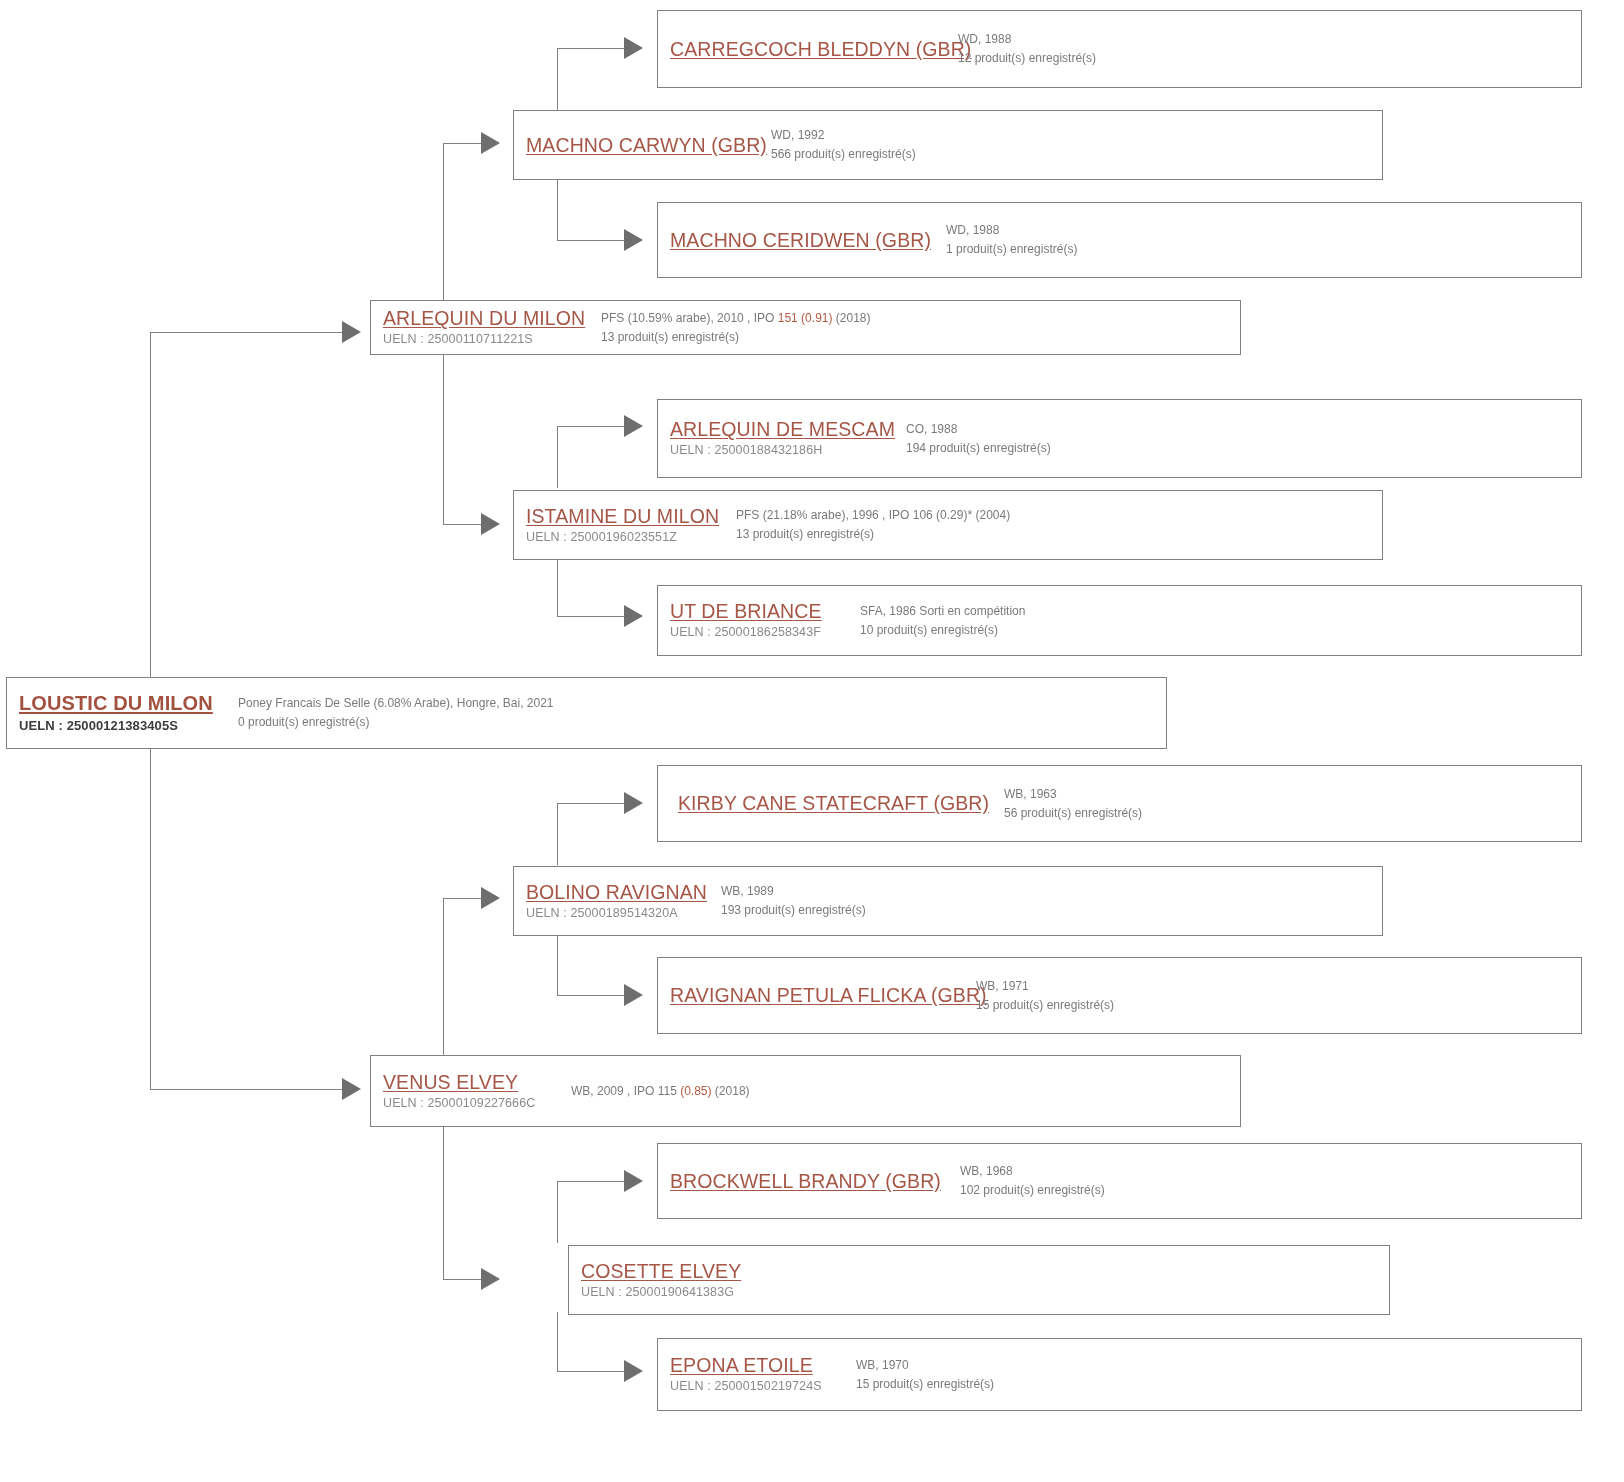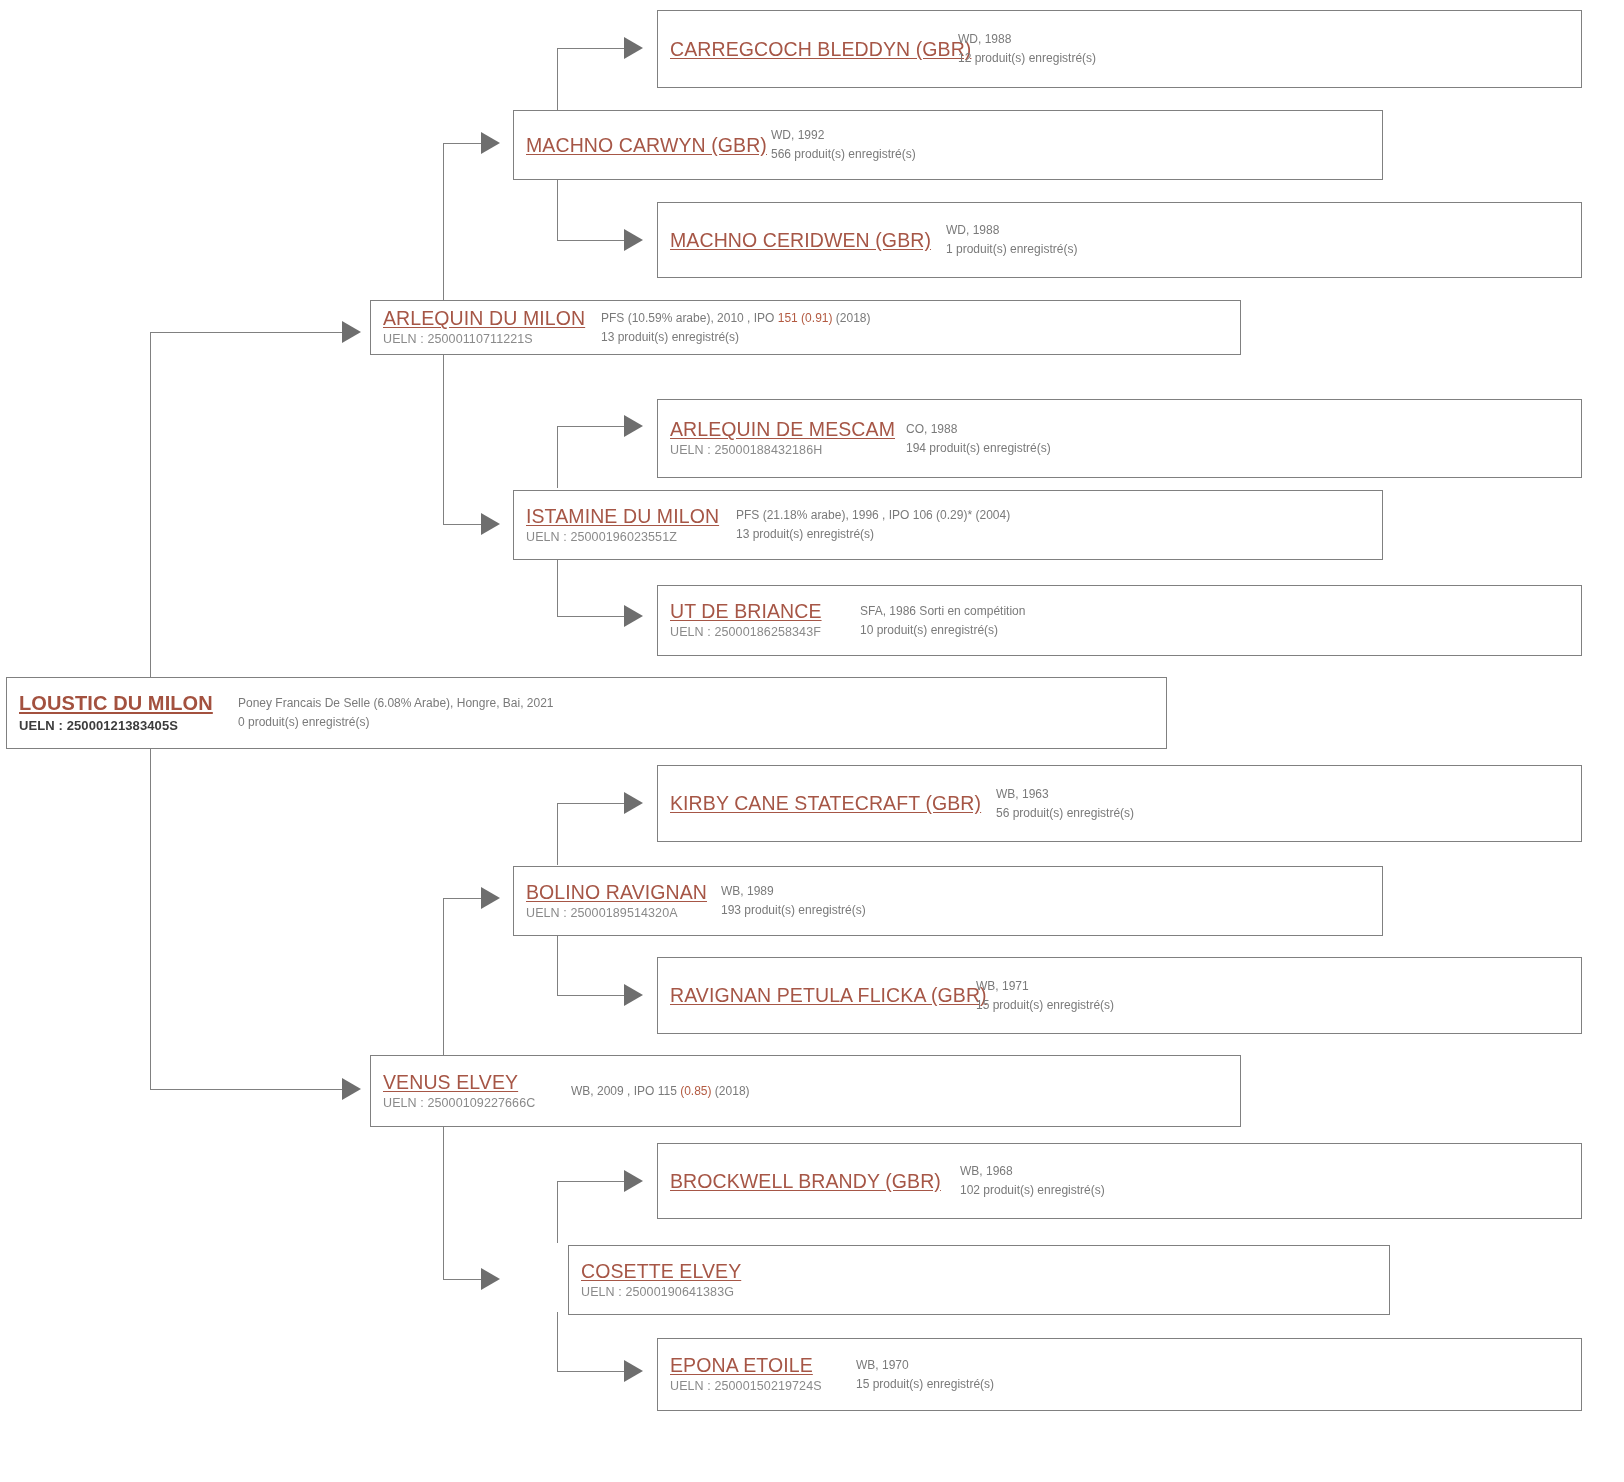--- a/index.html
+++ b/index.html
@@ -213,21 +213,21 @@
     <div class="namecol" style="width:231px;padding-left:12px;">
       <span class="hname">LOUSTIC DU MILON</span>
       <span class="ueln">UELN : 25000121383405S</span>
     </div>
     <div class="infocol">
       <span class="line1">Poney Francais De Selle (6.08% Arabe), Hongre, Bai, 2021</span>
       <span class="line2">0 produit(s) enregistré(s)</span>
     </div>
   </div>
 
-  <div class="node" style="left:657px;top:765px;width:925px;height:77px;">
+  <div class="node" style="left:657px;top:765px;width:925px;height:77px;padding-left:8px;">
     <div class="namecol" style="width:338px;">
       <span class="hname">KIRBY CANE STATECRAFT (GBR)</span>
     </div>
     <div class="infocol">
       <span class="line1">WB, 1963</span>
       <span class="line2">56 produit(s) enregistré(s)</span>
     </div>
   </div>
 
   <div class="node" style="left:513px;top:866px;width:870px;height:70px;">

